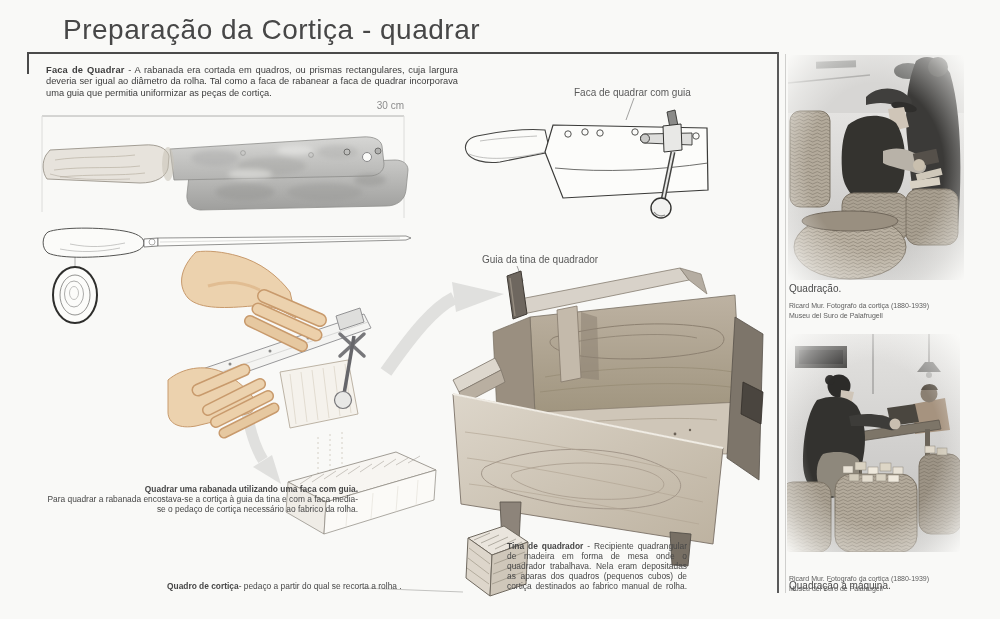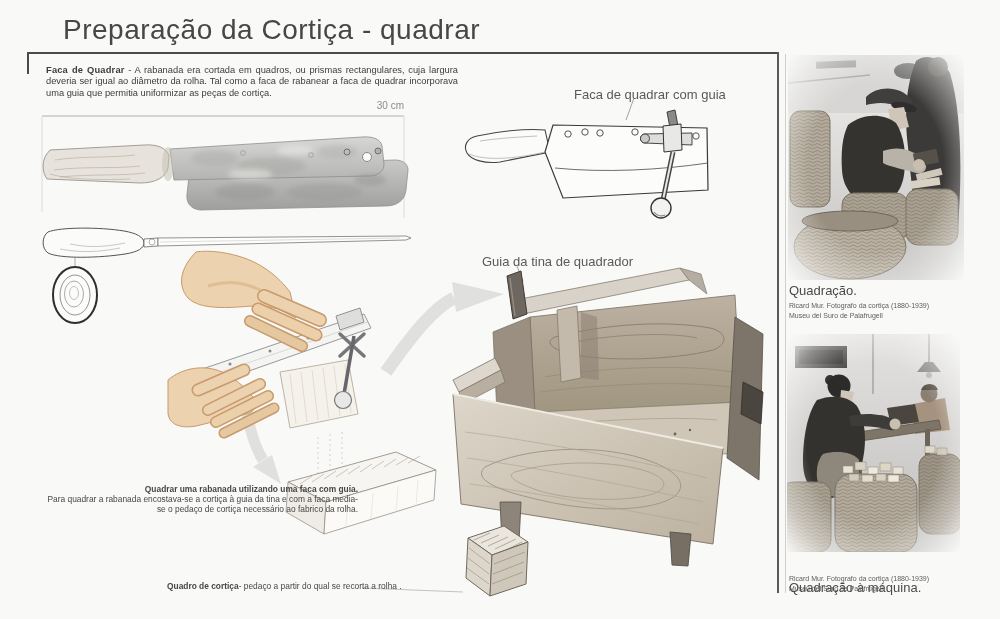--- a/index.html
+++ b/index.html
@@ -10,28 +10,28 @@
   #page{position:relative;width:1000px;height:619px;background:var(--paper);
         font-family:"Liberation Sans", sans-serif;color:var(--ink);overflow:hidden;}
   .abs{position:absolute;}
   .title{font-size:28px;font-weight:400;color:var(--title);letter-spacing:.5px;white-space:nowrap;}
   .rule{background:var(--rule);}
   .bodytext{font-size:9.3px;line-height:1.23;text-align:justify;color:#3d3d3d;}
   .bodytext b{font-weight:700;letter-spacing:.2px;}
   .smallcap{font-size:8.4px;line-height:1.18;color:#474747;text-align:right;}
   .smallcap b{font-weight:700;}
   .justlast{text-align:justify;text-align-last:justify;}
-  .tag{font-size:13px;color:#5a5a5a;white-space:nowrap;}
+  .tag{font-size:10px;color:#5a5a5a;white-space:nowrap;}
   .measure{font-size:10px;color:var(--muted);text-align:right;}
   .photo{overflow:hidden;background:#d8d7d5;}
   .photo::after{content:"";position:absolute;inset:0;
      background:radial-gradient(ellipse 74% 72% at 50% 50%,
        rgba(251,251,249,0) 52%, rgba(251,251,249,.45) 76%, #fbfbf9 98%);}
   .photo svg{display:block;}
-  .photocap{font-size:13px;color:#4a4a4a;}
+  .photocap{font-size:10px;color:#4a4a4a;}
   .credit{font-size:7px;line-height:1.4;color:#5d5d5d;}
   svg{overflow:visible;}
 </style>
 </head>
 <body>
 
 <div id="page">
 
   <div class="abs title" style="left:63px;top:14px;">Preparação da Cortiça - quadrar</div>
   <div class="abs rule" style="left:27px;top:52px;width:752px;height:2px;"></div>
@@ -259,20 +259,23 @@
 
   <div class="abs smallcap" style="left:40px;top:485px;width:318px;z-index:3;">
     <b>Quadrar uma rabanada utilizando uma faca com guia.</b><br>
     <span>Para quadrar a rabanada encostava-se a cortiça à guia da tina e com a faca media-se o pedaço de cortiça necessário ao fabrico da rolha.</span>
   </div>
 
   <div class="abs smallcap" style="left:167px;top:582px;white-space:nowrap;z-index:3;">
     <b>Quadro de cortiça</b><span>- pedaço a partir do qual se recorta a rolha .</span>
   </div>
 
+  <div class="abs smallcap justlast" style="left:507px;top:542px;width:180px;z-index:3;">
+    <b>Tina de quadrador</b><span> - Recipiente quadrangular de madeira em forma de mesa onde o quadrador trabalhava. Nela eram depositadas as aparas dos quadros (pequenos cubos) de cortiça destinados ao fabrico manual de rolha.</span>
+  </div>
 
   <div class="abs photo" style="left:788px;top:55px;width:176px;height:225px;">
     <svg width="176" height="225" viewBox="0 0 176 225">
       <defs>
         <linearGradient id="p1bg" x1="0" y1="0" x2="0" y2="1">
           <stop offset="0" stop-color="#efeeec"></stop>
             <stop offset="1" stop-color="#c4c3c1"></stop>
         </linearGradient>
         <pattern id="weave1" width="9" height="7" patternUnits="userSpaceOnUse">
           <path d="M0,2 Q2.2,0 4.5,2 T9,2" fill="none" stroke="#6f665a" stroke-width=".8" opacity=".55"></path>

